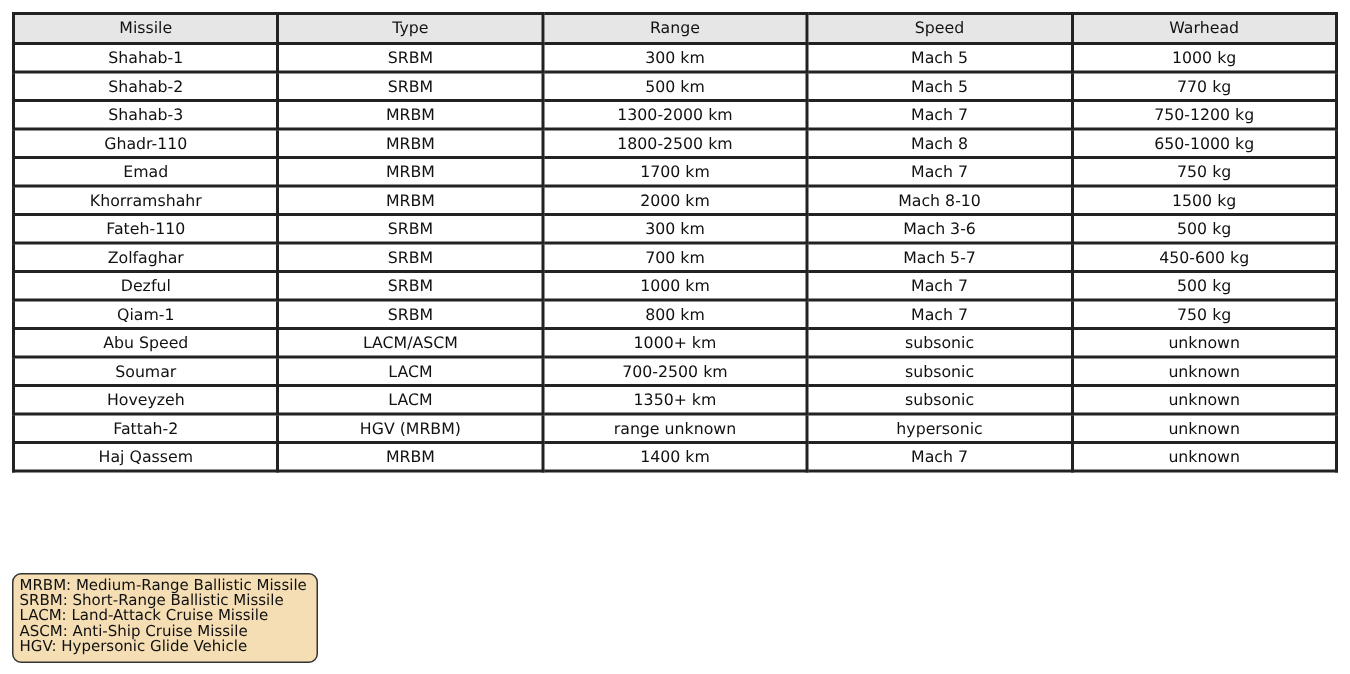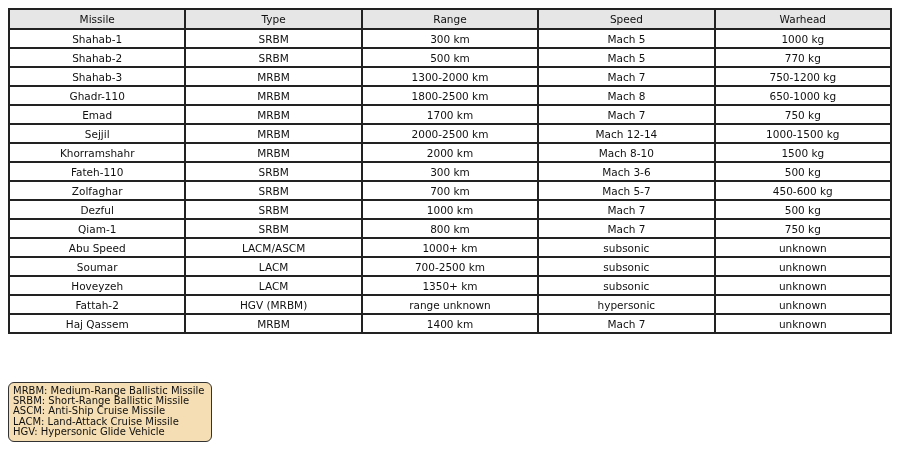--- a/index.html
+++ b/index.html
@@ -112,27 +112,20 @@
           <td>650-1000 kg</td>
         </tr>
         <tr>
           <td>Emad</td>
           <td>MRBM</td>
           <td>1700 km</td>
           <td>Mach 7</td>
           <td>750 kg</td>
         </tr>
         <tr>
-          <td>Sejjil</td>
-          <td>MRBM</td>
-          <td>2000-2500 km</td>
-          <td>Mach 12-14</td>
-          <td>1000-1500 kg</td>
-        </tr>
-        <tr>
           <td>Khorramshahr</td>
           <td>MRBM</td>
           <td>2000 km</td>
           <td>Mach 8-10</td>
           <td>1500 kg</td>
         </tr>
         <tr>
           <td>Fateh-110</td>
           <td>SRBM</td>
           <td>300 km</td>
@@ -195,19 +188,19 @@
           <td>Mach 7</td>
           <td>unknown</td>
         </tr>
       </tbody>
   </table>
 
   <div class="legend-box">
     <div>
         <span class="legend-line">MRBM: Medium-Range Ballistic Missile</span>
         <span class="legend-line">SRBM: Short-Range Ballistic Missile</span>
+        <span class="legend-line">LACM: Land-Attack Cruise Missile</span>
         <span class="legend-line">ASCM: Anti-Ship Cruise Missile</span>
-        <span class="legend-line">LACM: Land-Attack Cruise Missile</span>
         <span class="legend-line">HGV: Hypersonic Glide Vehicle</span>
       </div>
   </div>
 
 </div>
 
 </body></html>

